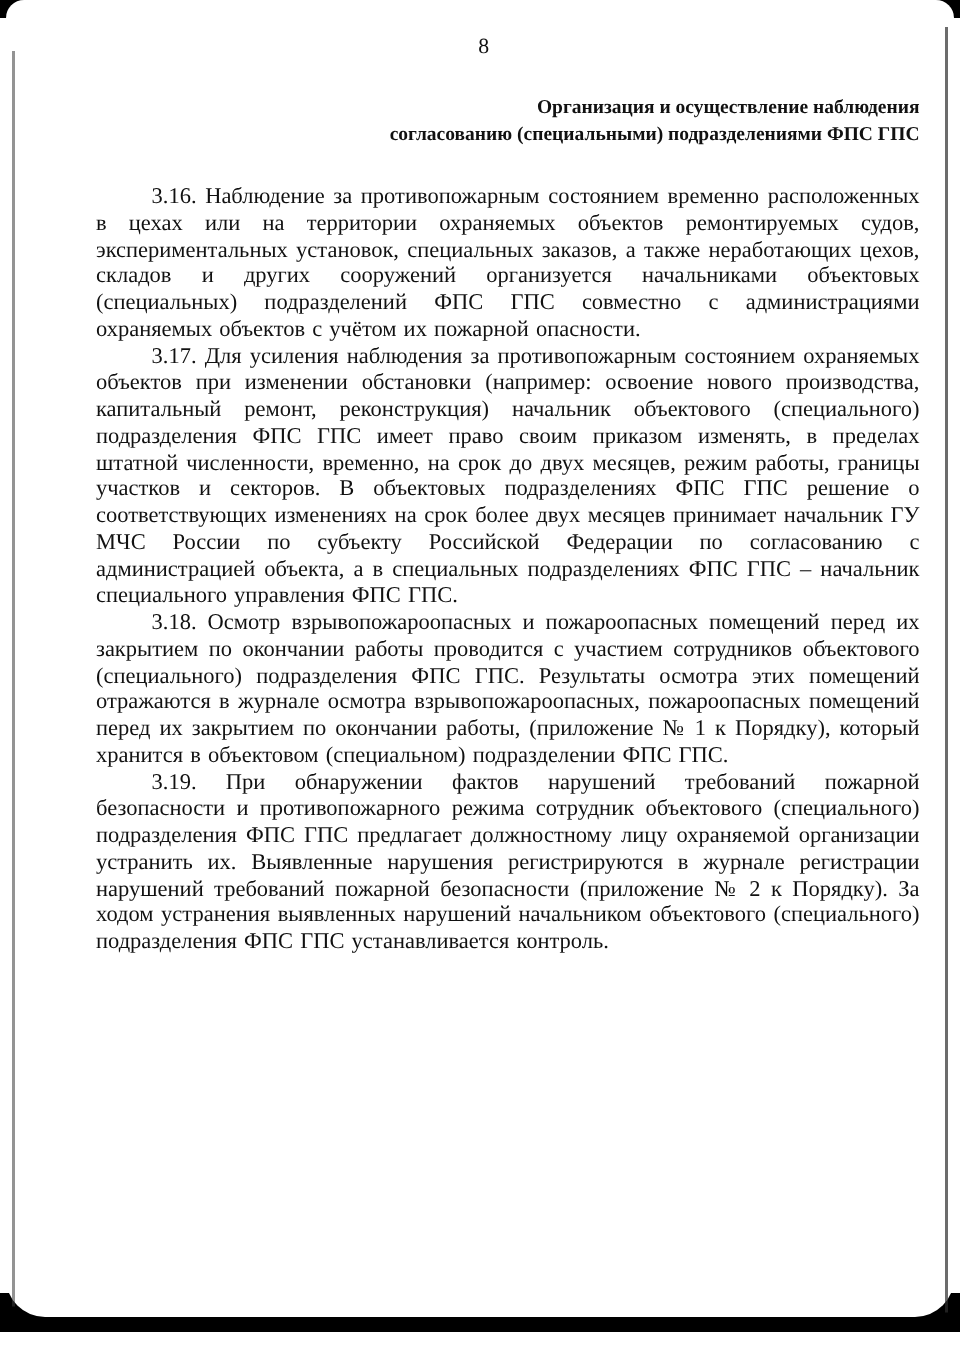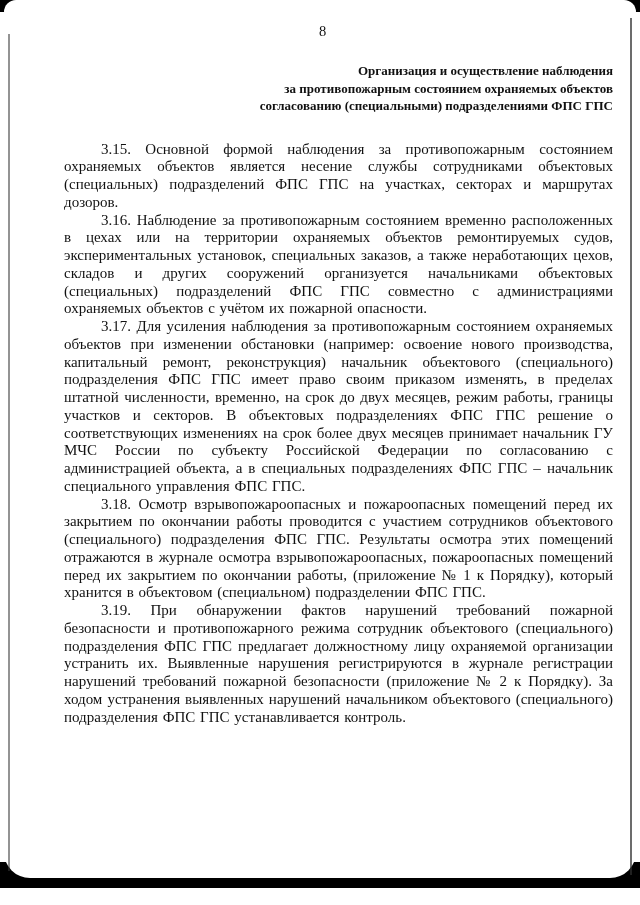--- a/index.html
+++ b/index.html
@@ -82,25 +82,23 @@
   <div class="scan-mask-bottom"></div>
   <div class="scan-line-left"></div>
   <div class="scan-line-right"></div>
 
   <div class="content">
 
     <div class="page-number">8</div>
 
     <div class="heading">
       <div>Организация и осуществление наблюдения</div>
-      <div>за противопожарным состоянием охраняемых объектов</div>
       <div>согласованию (специальными) подразделениями ФПС ГПС</div>
     </div>
 
-    <p class="para">3.15. Основной формой наблюдения за противопожарным состоянием охраняемых объектов является несение службы сотрудниками объектовых (специальных) подразделений ФПС ГПС на участках, секторах и маршрутах дозоров.</p>
 
     <p class="para">3.16. Наблюдение за противопожарным состоянием временно расположенных в цехах или на территории охраняемых объектов ремонтируемых судов, экспериментальных установок, специальных заказов, а также неработающих цехов, складов и других сооружений организуется начальниками объектовых (специальных) подразделений ФПС ГПС совместно с администрациями охраняемых объектов с учётом их пожарной опасности.</p>
 
     <p class="para">3.17. Для усиления наблюдения за противопожарным состоянием охраняемых объектов при изменении обстановки (например: освоение нового производства, капитальный ремонт, реконструкция) начальник объектового (специального) подразделения ФПС ГПС имеет право своим приказом изменять, в пределах штатной численности, временно, на срок до двух месяцев, режим работы, границы участков и секторов. В объектовых подразделениях ФПС ГПС решение о соответствующих изменениях на срок более двух месяцев принимает начальник ГУ МЧС России по субъекту Российской Федерации по согласованию с администрацией объекта, а в специальных подразделениях ФПС ГПС – начальник специального управления ФПС ГПС.</p>
 
     <p class="para">3.18. Осмотр взрывопожароопасных и пожароопасных помещений перед их закрытием по окончании работы проводится с участием сотрудников объектового (специального) подразделения ФПС ГПС. Результаты осмотра этих помещений отражаются в журнале осмотра взрывопожароопасных, пожароопасных помещений перед их закрытием по окончании работы, (приложение № 1 к Порядку), который хранится в объектовом (специальном) подразделении ФПС ГПС.</p>
 
     <p class="para">3.19. При обнаружении фактов нарушений требований пожарной безопасности и противопожарного режима сотрудник объектового (специального) подразделения ФПС ГПС предлагает должностному лицу охраняемой организации устранить их. Выявленные нарушения регистрируются в журнале регистрации нарушений требований пожарной безопасности (приложение № 2 к Порядку). За ходом устранения выявленных нарушений начальником объектового (специального) подразделения ФПС ГПС устанавливается контроль.</p>
 
   </div>

